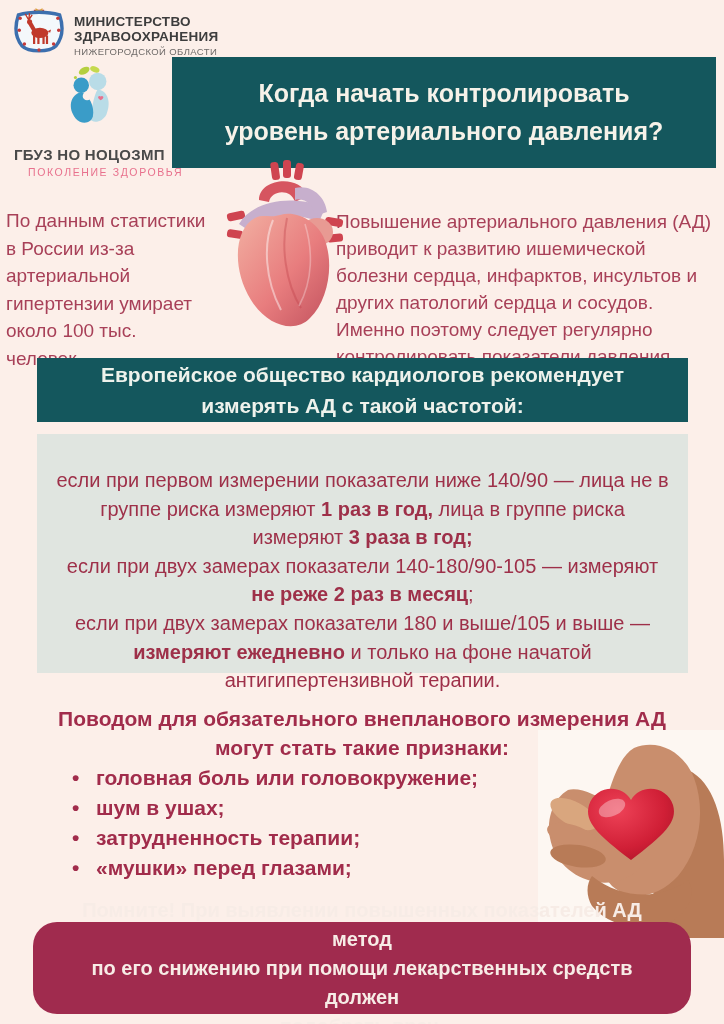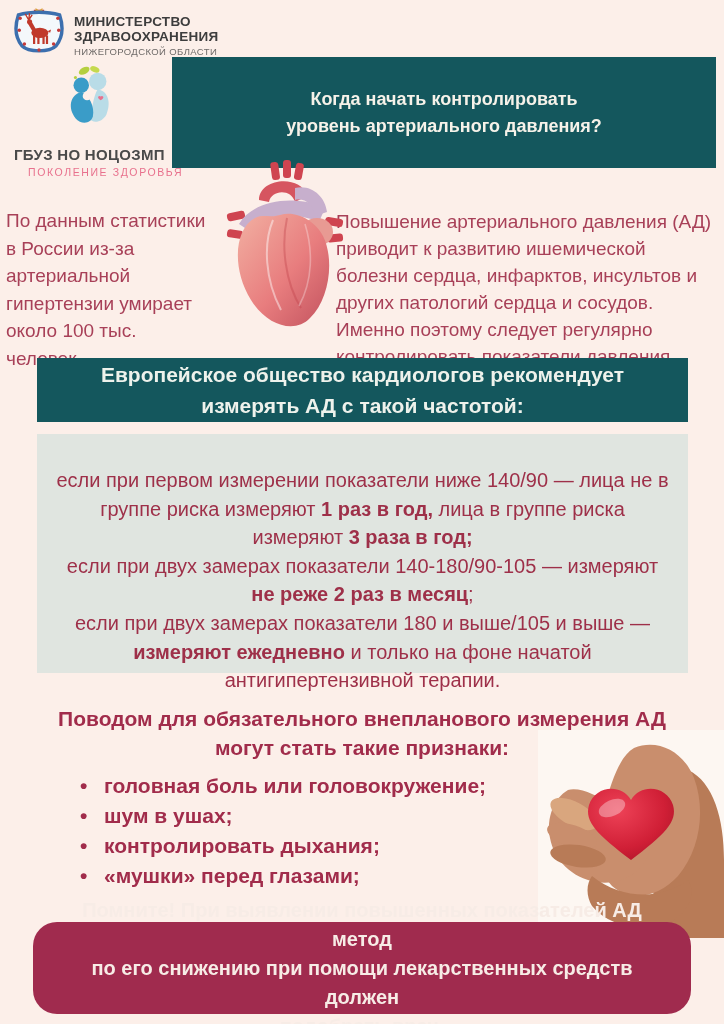--- a/index.html
+++ b/index.html
@@ -16,21 +16,21 @@
   .ministry-text .m3{font-size:9.5px; color:#6e6a68; margin-top:3px; letter-spacing:.4px;}
 
   .org{position:absolute; left:14px; top:64px; width:150px; text-align:center;}
   .org svg{width:62px; height:62px; display:block; margin:0 auto;}
   .org-name{font-size:15px; font-weight:700; color:#4a4a4a; margin-top:20px; letter-spacing:.3px; white-space:nowrap;}
   .org-tagline{font-size:10.5px; color:#e8718d; letter-spacing:1.6px; margin-top:3px; white-space:nowrap;padding-left:14px;}
 
   
   .title-block{position:absolute; left:172px; right:8px; top:57px; height:111px;
                background:#14575d; display:flex; align-items:center; justify-content:center;}
-  .title-block h1{margin:0; font-size:18px; font-weight:700; color:#f6f2e9;
+  .title-block h1{margin:0; font-size:25px; font-weight:700; color:#f6f2e9;
                   text-align:center; line-height:1.5; white-space:pre-line;}
 
   
   .heart-illu{position:absolute; left:225px; top:160px; width:120px; height:180px; z-index:3;}
 
   
   .intro-left{position:absolute; left:6px; top:188px; width:220px;
               font-size:19px; line-height:1.45; color:#a84058; text-align:left; white-space:pre-line;}
   .intro-right{position:absolute; left:336px; top:190px; width:382px;
                font-size:19px; line-height:1.42; color:#a84058; text-align:left;}
@@ -41,21 +41,21 @@
   .reco-head h2{margin:0; font-size:21px; font-weight:700; color:#eef2ec;
                 text-align:center; line-height:1.5; white-space:pre-line;}
   .reco-body{position:absolute; left:37px; top:434px; width:651px; height:239px;
              background:#e0e5e0; box-sizing:border-box; padding:32px 18px;
              font-size:20px; color:#9e3049; text-align:center; line-height:1.43;}
   .reco-body p{margin:0;}
 
   
   .symptoms-head{position:absolute; left:35px; top:688px; width:654px;
                  font-size:21px; font-weight:700; color:#a12c4b; text-align:center; line-height:1.38;}
-  .symptoms-list{position:absolute; left:66px; top:760px; width:480px; margin:12px; padding:0;
+  .symptoms-list{position:absolute; left:66px; top:760px; width:480px; margin:4px; padding:0;
                  list-style:none; font-size:21px; font-weight:700; color:#a12c4b; line-height:1.38;}
   .symptoms-list li{position:relative; padding-left:26px; margin-bottom:1px;}
   .symptoms-list li::before{content:"•"; position:absolute; left:2px; top:0;}
 
   
   .hands-photo{position:absolute; left:538px; top:730px; width:186px; height:208px; z-index:1;}
 
   
   .footer-banner{position:absolute; left:33px; top:922px; width:658px; height:92px;
                  background:#a02b4e; border-radius:24px; z-index:5;
@@ -166,21 +166,21 @@
   <div class="reco-body">
     <p><span>если при первом измерении показатели ниже 140/90 — лица не в группе риска измеряют </span><span class="b">1 раз в год,</span><span> лица в группе риска измеряют </span><span class="b">3 раза в год;</span></p>
     <p><span>если при двух замерах показатели 140-180/90-105 — измеряют </span><span class="b">не реже 2 раз в месяц</span><span>;</span></p>
     <p><span>если при двух замерах показатели 180 и выше/105 и выше — </span><span class="b">измеряют ежедневно</span><span> и только на фоне начатой антигипертензивной терапии.</span></p>
   </div>
 
   <h2 class="symptoms-head">Поводом для обязательного внепланового измерения АД могут стать такие признаки:</h2>
   <ul class="symptoms-list">
     <li>головная боль или головокружение;</li>
     <li>шум в ушах;</li>
-    <li>контролировать дыхания;</li>
+    <li>затрудненность терапии;</li>
     <li>«мушки» перед глазами;</li>
   </ul>
 
   <svg class="hands-photo" viewBox="0 0 186 208" aria-hidden="true">
     <defs>
       <radialGradient id="rg" cx="0.35" cy="0.3" r="0.9">
         <stop offset="0" stop-color="#ee4257"></stop>
         <stop offset="0.6" stop-color="#d01f36"></stop>
         <stop offset="1" stop-color="#a31224"></stop>
       </radialGradient>

